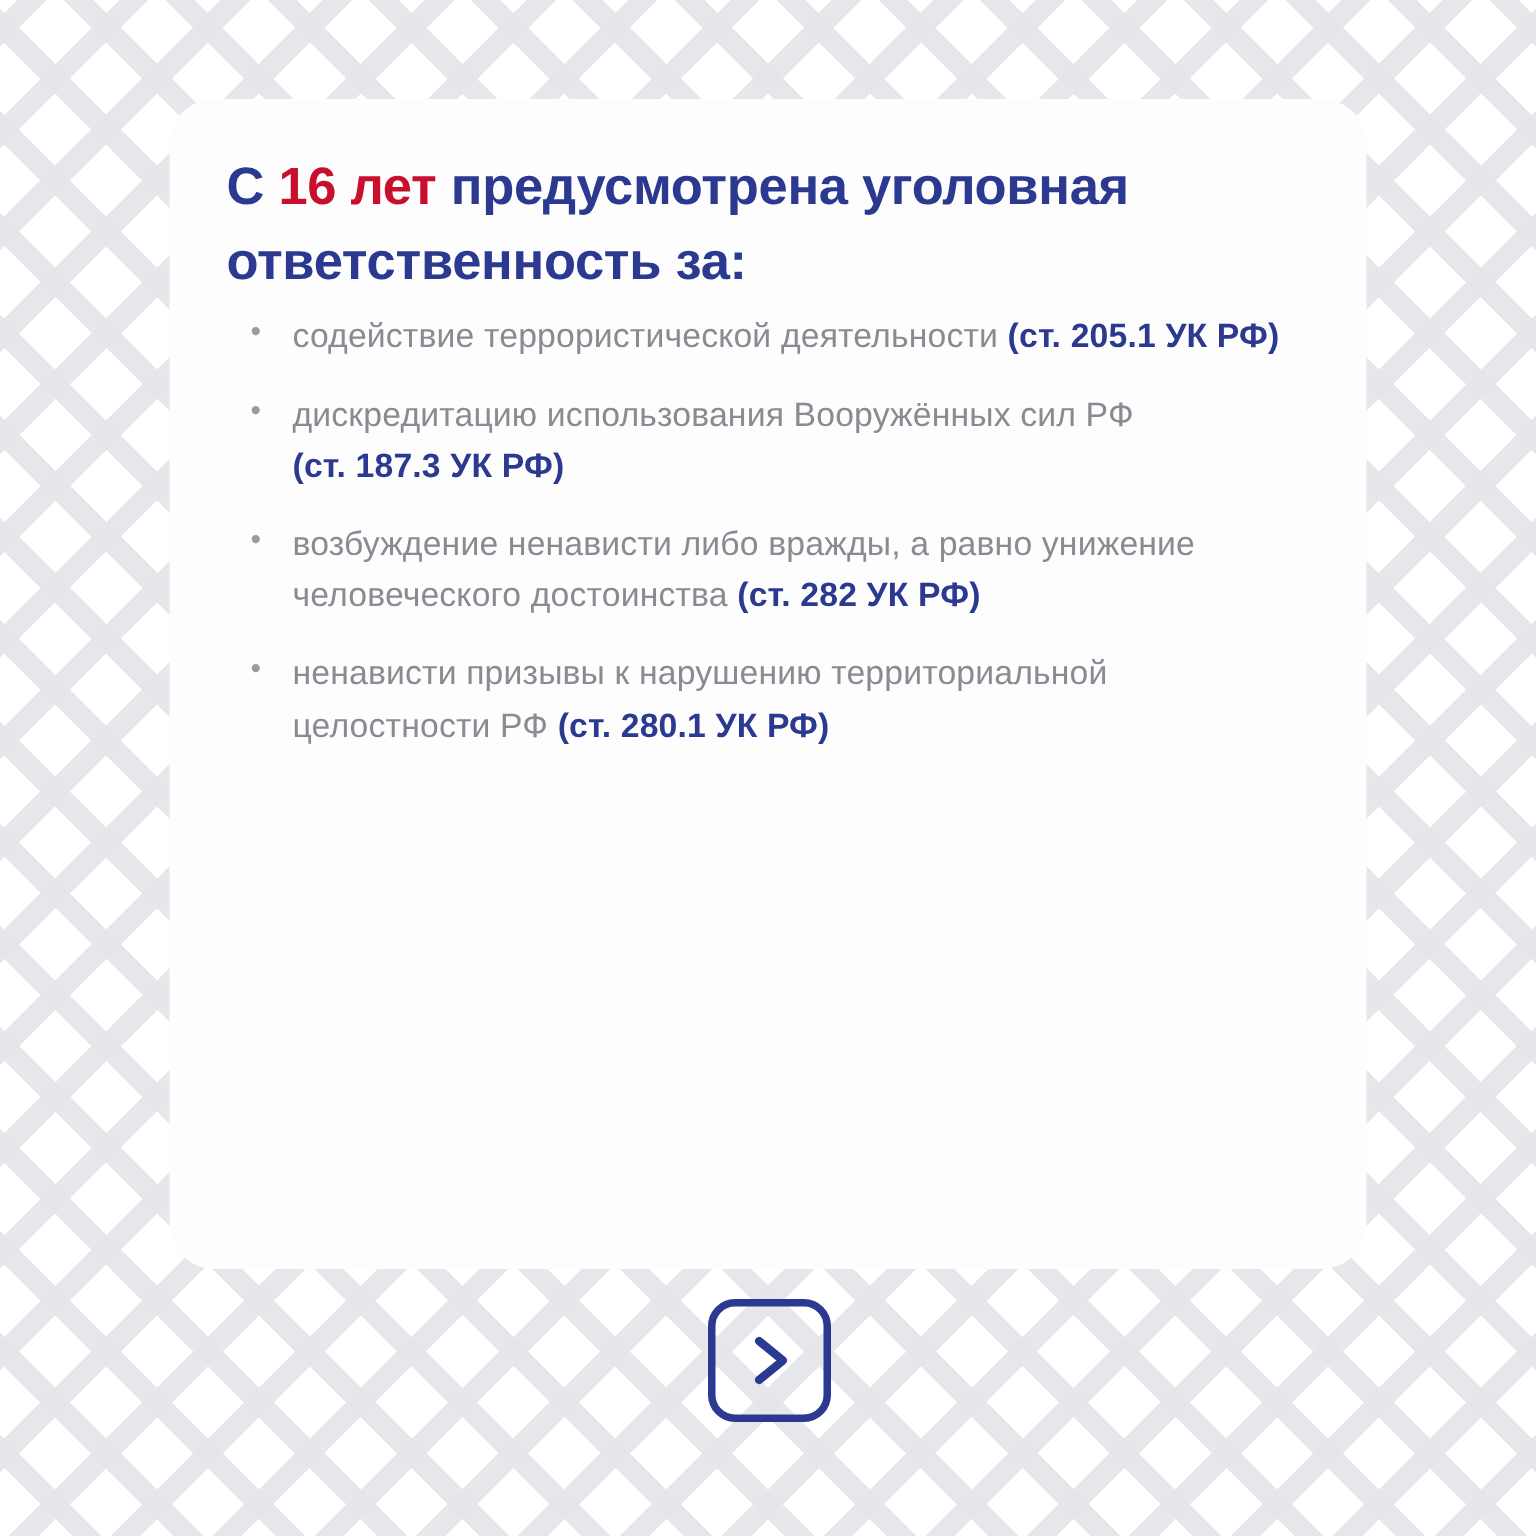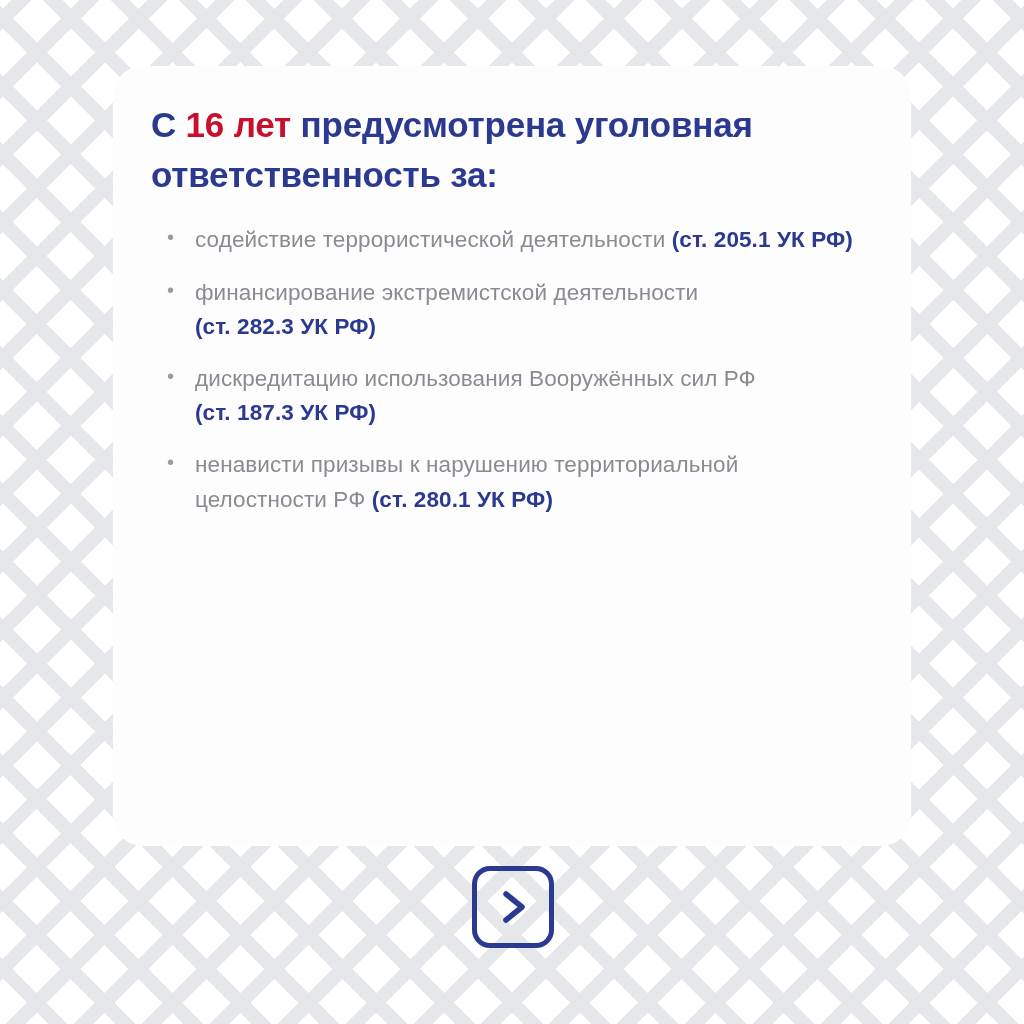--- a/index.html
+++ b/index.html
@@ -55,21 +55,21 @@
     line-height: 1.42;
     letter-spacing: -0.2px;
     color: #2b3990;
   }
   .title .accent {
     color: #c8102e;
   }
 
   .list {
     list-style: none;
-    margin: 24px 0 0 0;
+    margin: 8px 0 0 0;
     padding: 0 0 0 20px;
   }
   .list li {
     position: relative;
     padding: 0 0 0 34px;
     margin-bottom: 18px;
     font-size: 22.5px;
     line-height: 1.52;
     color: #8a8a92;
     letter-spacing: 0.1px;
@@ -120,22 +120,22 @@
 <body>
 
 <div class="page">
 
   <div class="card">
 
     <h1 class="title"><span>С </span><span class="accent">16 лет</span><span> предусмотрена уголовная ответственность за:</span></h1>
 
     <ul class="list">
       <li><span>содействие террористической деятельности </span><span class="ref">(ст. 205.1 УК РФ)</span></li>
-      <li><span>финансирование экстремистской деятельности </span><span class="ref">(ст. 282.3 УК РФ)</span></li>
       <li><span>дискредитацию использования Вооружённых сил РФ </span><span class="ref">(ст. 187.3 УК РФ)</span></li>
+      <li><span>возбуждение ненависти либо вражды, а равно унижение человеческого достоинства </span><span class="ref">(ст. 282 УК РФ)</span></li>
       <li><span>ненависти призывы к нарушению территориальной целостности РФ </span><span class="ref">(ст. 280.1 УК РФ)</span></li>
     </ul>
 
 
   </div>
 
   <div class="next-btn">
     <span>
       <svg width="34" height="40" viewBox="0 0 34 40" aria-hidden="true">
         <polyline points="10,7 26,20 10,33" fill="none" stroke="#2b3990" stroke-width="5.5" stroke-linecap="round" stroke-linejoin="round"></polyline>

